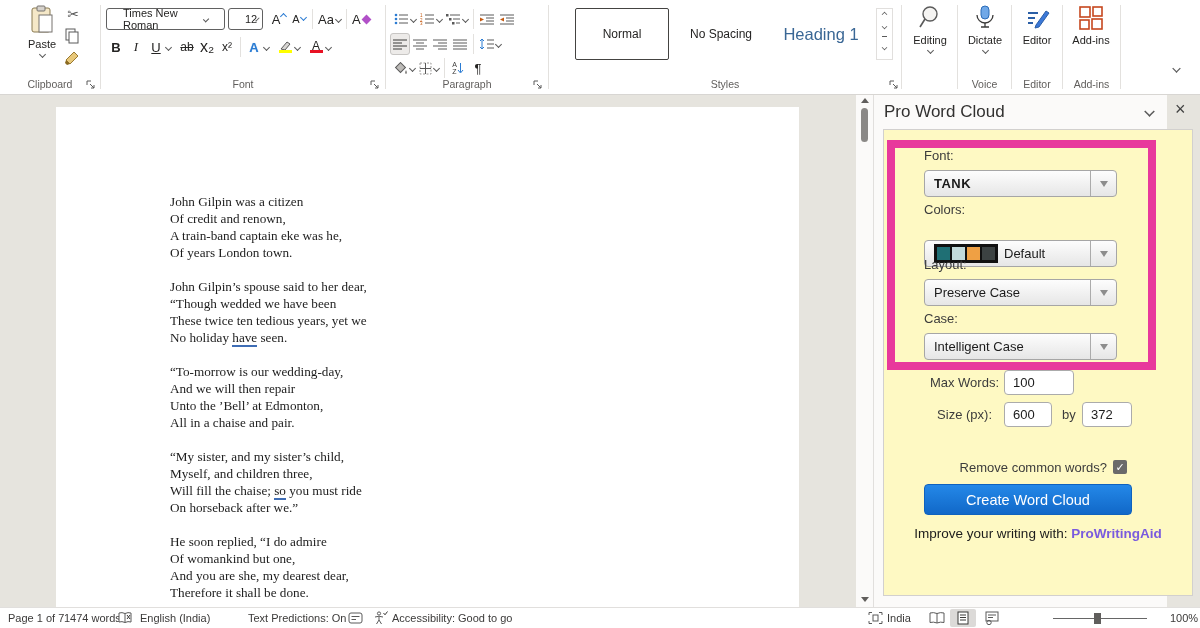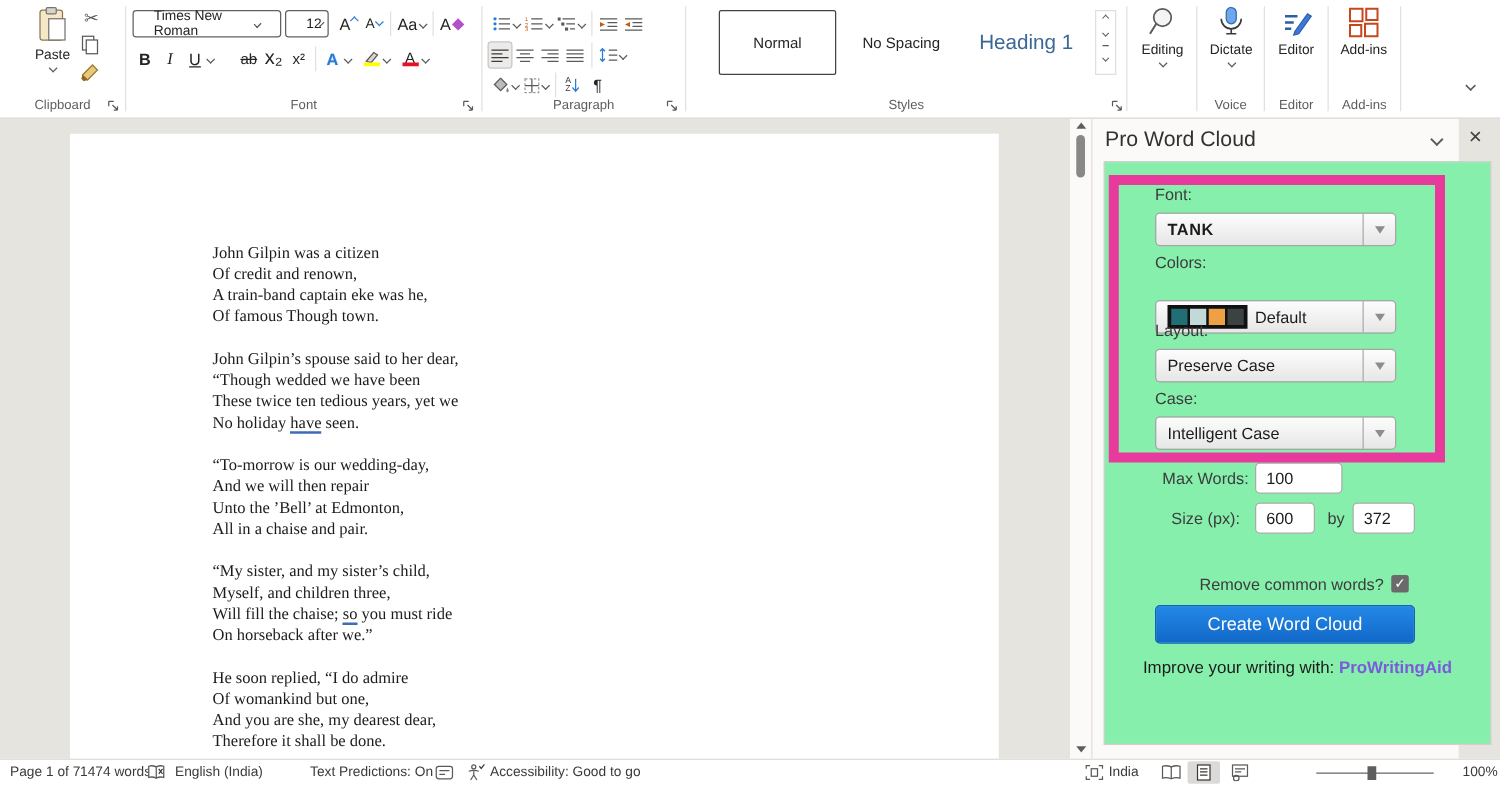--- a/index.html
+++ b/index.html
@@ -36,21 +36,21 @@
   
   .vscroll { position:absolute; left:856px; top:95px; width:17px; height:512px; background:#FBFAF9; }
   .vthumb { position:absolute; left:5px; top:13px; width:7px; height:34px; background:#8A8886; border-radius:4px; }
   .tri-up { width:0; height:0; border-left:4px solid transparent; border-right:4px solid transparent; border-bottom:5px solid #605E5C; }
   .tri-down { width:0; height:0; border-left:4px solid transparent; border-right:4px solid transparent; border-top:5px solid #605E5C; }
 
   
   .pane { position:absolute; left:873px; top:95px; width:294px; height:512px; background:#FBFAF9; border-left:1px solid #E1DFDD; }
   .pane-title { position:absolute; left:10px; top:7px; font-size:17px; color:#323130; }
   .pane-close { position:absolute; top:4px; font-size:18px; color:#424242; }
-  .card { position:absolute; left:9px; top:34px; width:310px; height:467px; background:#86efac; border:1px solid #D2D0CE; font-size:13px; color:#3C3C3C; }
+  .card { position:absolute; left:9px; top:34px; width:310px; height:467px; background:#fef9c3; border:1px solid #D2D0CE; font-size:13px; color:#3C3C3C; }
   .flabel { position:absolute; left:40px; font-size:13px; color:#3C3C3C; }
   .dd { position:absolute; left:40px; width:193px; height:27px; border:1px solid #A6A6A6; border-radius:4px; background:linear-gradient(#FDFDFD,#E6E6E6); display:flex; align-items:center; }
   .dd .val { padding-left:9px; font-size:13px; color:#1B1B1B; }
   .dd .arrowbox { margin-left:auto; width:26px; height:100%; border-left:1px solid #ABABAB; display:flex; align-items:center; justify-content:center; }
   .dd .tri { width:0; height:0; border-left:4.5px solid transparent; border-right:4.5px solid transparent; border-top:6px solid #8D8D8D; }
   .swatchwrap { display:inline-flex; gap:2px; background:#111111; padding:3px; margin-left:9px; }
   .swatch { width:13px; height:13px; display:inline-block; }
   .tinput { position:absolute; border:1px solid #ABABAB; border-radius:4px; height:25px; font-size:13px; color:#1B1B1B; padding-left:8px; font-family:"Liberation Sans",sans-serif; background:#fff; }
   .rlabel { position:absolute; text-align:right; font-size:13px; color:#3C3C3C; }
   .cb { position:absolute; width:14px; height:14px; background:#6A6A6A; border-radius:2px; color:#fff; font-size:11px; line-height:14px; text-align:center; }
@@ -139,21 +139,21 @@
       <div class="fbtn" style="font-weight:bold;">
           <span>B</span>
         </div>
       <div class="fbtn" style="font-style:italic;font-family:'Liberation Serif',serif;">
           <span>I</span>
         </div>
       <div class="fbtn" style="text-decoration:underline;">
           <span>U</span>
         </div>
       <span class="chev"></span>
-      <div class="fbtn" style="margin-left:18px;text-decoration:line-through;font-size:12px;">
+      <div class="fbtn" style="margin-left:6px;text-decoration:line-through;font-size:12px;">
           <span>ab</span>
         </div>
       <div class="fbtn" style="font-size:16px;">
           <span>x₂</span>
         </div>
       <div class="fbtn" style="font-size:12px;">
           <span>x²</span>
         </div>
       <div class="vline"></div>
       <div class="fbtn" style="color:#2B7CD3;font-weight:bold;text-shadow:0 0 1px #9CC3EC;">
@@ -410,21 +410,21 @@
 
   <span class="chev" style="position:absolute;left:1174px;top:66px;transform:rotate(45deg) scale(1.2);"></span>
 </div>
 
 <div class="page">
   <div class="poem">
     <div class="stanza">
       <div class="pline">John Gilpin was a citizen</div>
       <div class="pline">Of credit and renown,</div>
       <div class="pline">A train-band captain eke was he,</div>
-      <div class="pline">Of famous Though town.</div>
+      <div class="pline">Of years London town.</div>
     </div>
     <div class="stanza">
       <div class="pline">John Gilpin’s spouse said to her dear,</div>
       <div class="pline">“Though wedded we have been</div>
       <div class="pline">These twice ten tedious years, yet we</div>
       <div class="pline"><span>No holiday </span><span class="gram">have</span><span> seen.</span></div>
     </div>
     <div class="stanza">
       <div class="pline">“To-morrow is our wedding-day,</div>
       <div class="pline">And we will then repair</div>

